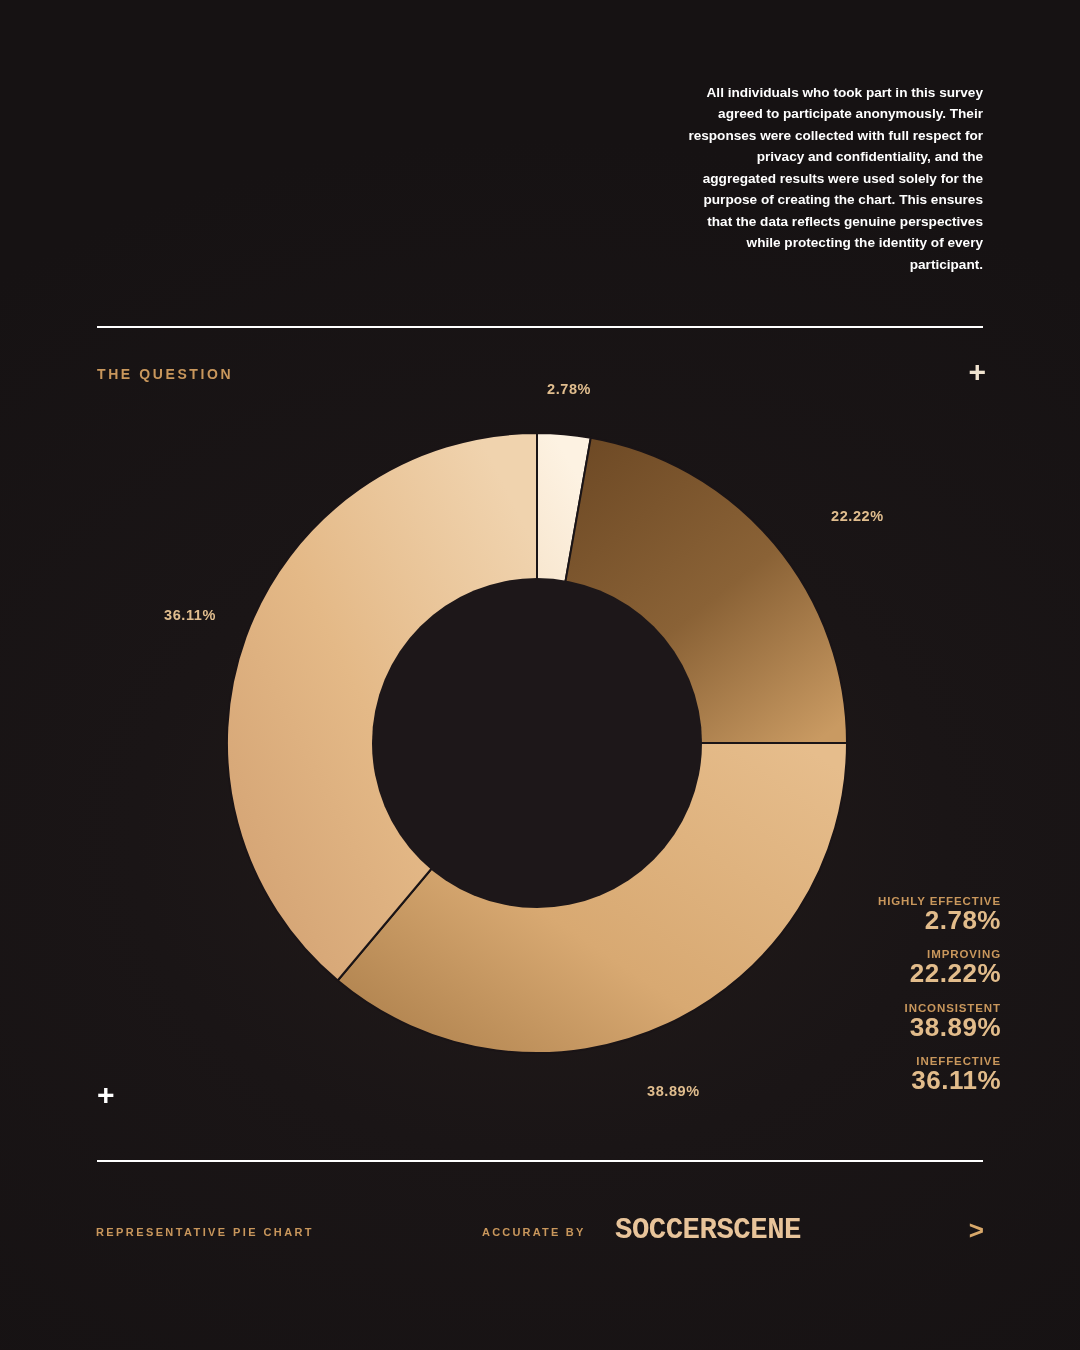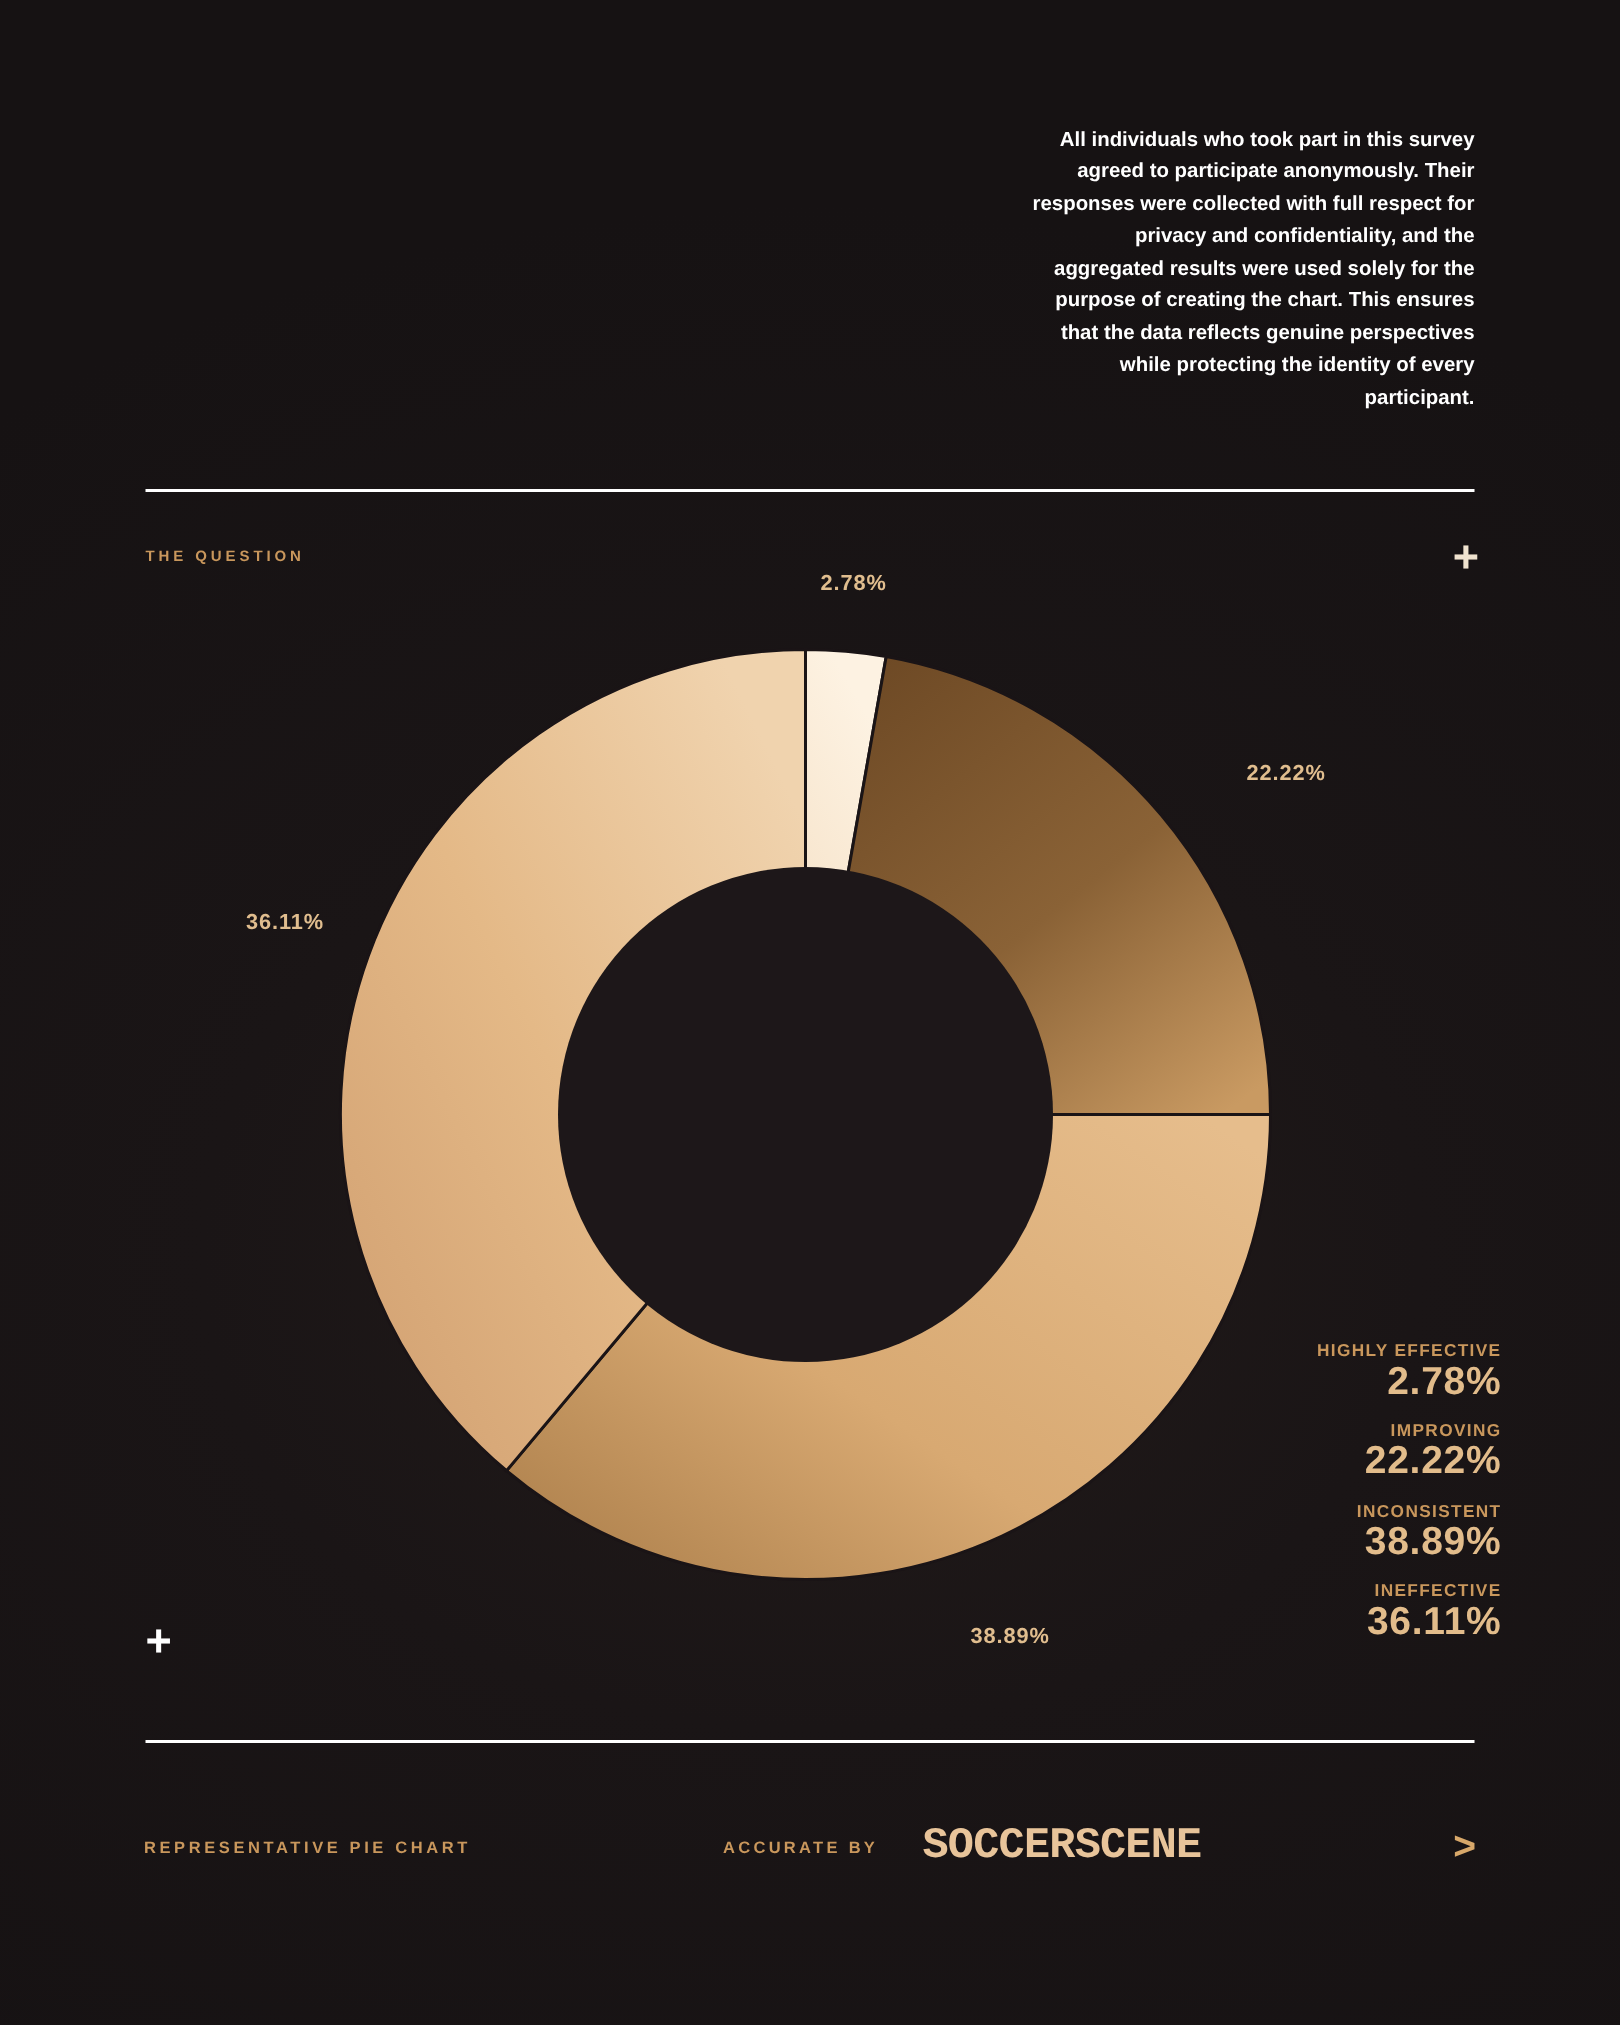--- a/index.html
+++ b/index.html
@@ -82,21 +82,21 @@
     height: 2px;
     background: #ffffff;
   }
   .rule-top { top: 326px; }
   .rule-bottom { top: 1160px; }
 
   .eyebrow {
     position: absolute;
     left: 97px;
     top: 366px;
-    font-size: 10px;
+    font-size: 14px;
     font-weight: 700;
     letter-spacing: 2.6px;
     color: #c9975c;
     text-transform: uppercase;
   }
 
   .plus {
     position: absolute;
     color: #ffffff;
     font-size: 30px;

